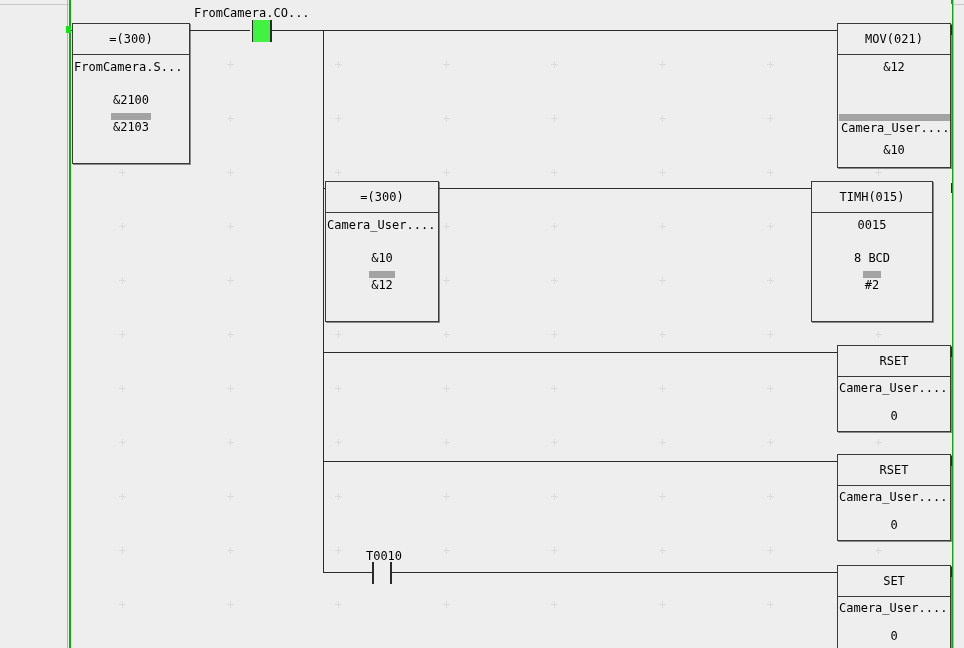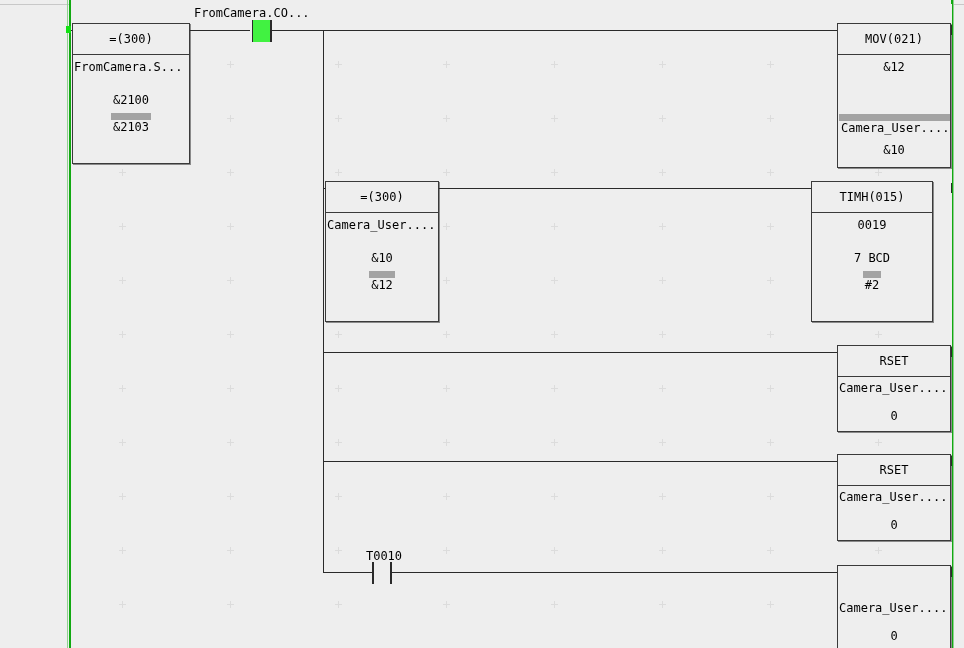--- a/index.html
+++ b/index.html
@@ -236,22 +236,22 @@
         <div class="blk-line" style="top:38px;">&amp;10</div>
         <div class="blk-line" style="top:58px;">
           <span class="ovl">&amp;12</span>
         </div>
       </div>
     </div>
     <div class="wire-h" style="left:368px;top:184px;width:399px;"></div>
     <div class="blk" style="left:740px;top:177px;width:122px;height:141px;text-decoration:underline;">
       <div class="blk-hd">TIMH(015)</div>
       <div class="blk-body">
-        <div class="blk-line" style="top:5px;">0019</div>
-        <div class="blk-line" style="top:38px;">7 BCD</div>
+        <div class="blk-line" style="top:5px;">0015</div>
+        <div class="blk-line" style="top:38px;">8 BCD</div>
         <div class="blk-line" style="top:58px;">
           <span class="ovl">#2</span>
         </div>
       </div>
     </div>
     <div class="stub" style="left:880px;top:179px;"></div>
 
     <div class="wire-h" style="left:252px;top:348px;width:515px;"></div>
     <div class="blk" style="left:766px;top:341px;width:114px;height:87px;">
       <div class="blk-hd">RSET</div>
@@ -273,20 +273,21 @@
     <div class="stub" style="left:880px;top:452px;"></div>
 
     <div class="wire-h" style="left:252px;top:568px;width:50px;"></div>
     <div class="contact-label" style="left:283px;top:545px;width:60px;">T0010</div>
     <div class="contact" style="left:299px;top:558px;">
       <div class="bar a"></div>
       <div class="bar b"></div>
     </div>
     <div class="wire-h" style="left:320px;top:568px;width:447px;"></div>
     <div class="blk" style="left:766px;top:561px;width:114px;height:87px;">
+      <div class="blk-hd">SET</div>
       <div class="blk-body">
         <div class="blk-line l" style="top:4px;">Camera_User....</div>
         <div class="blk-line" style="top:32px;">0</div>
       </div>
     </div>
     <div class="stub" style="left:880px;top:563px;"></div>
 
   </div>
 </div>
 

